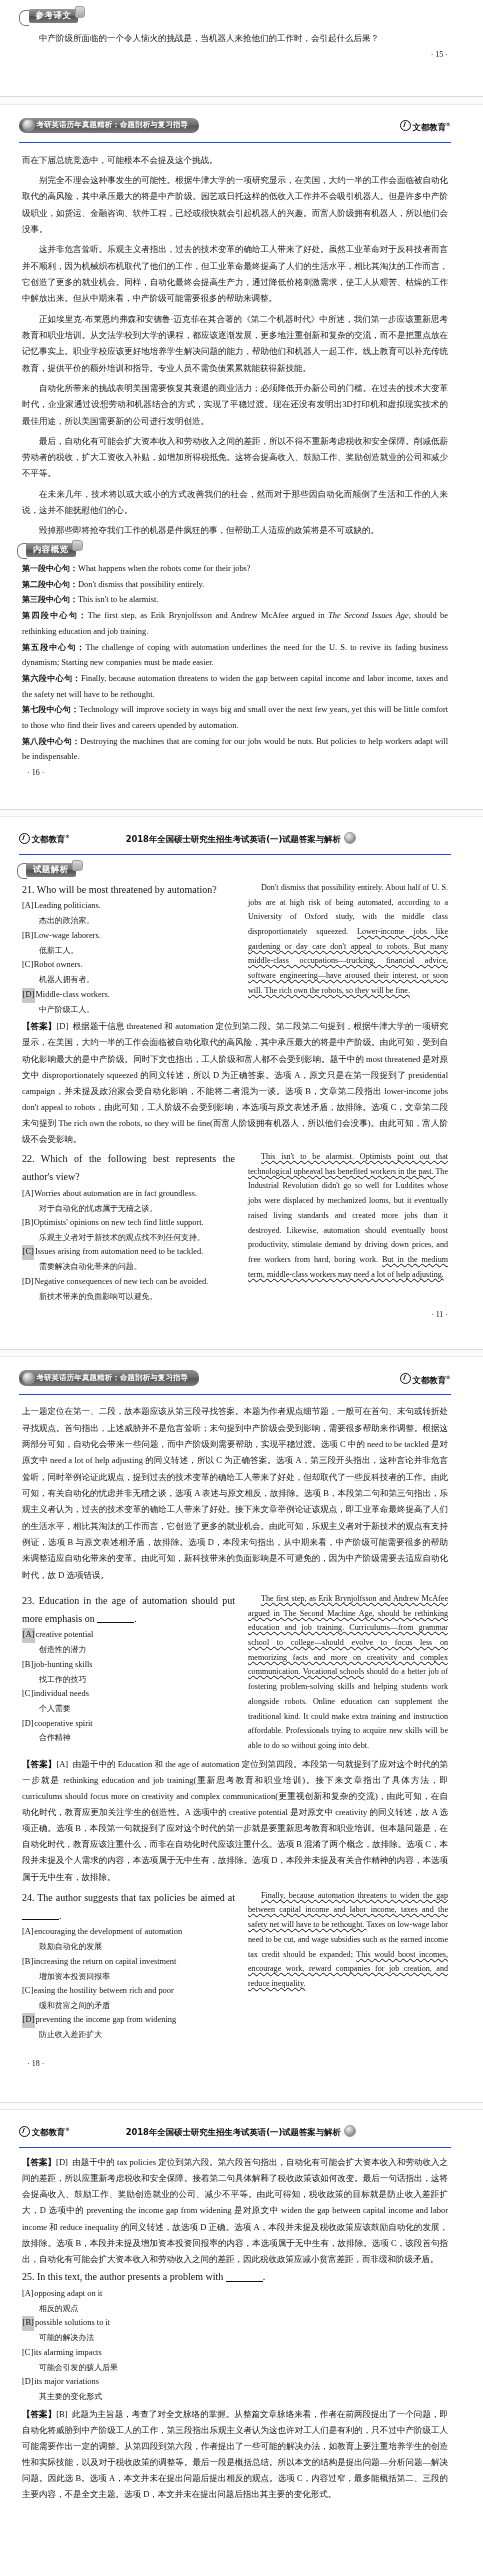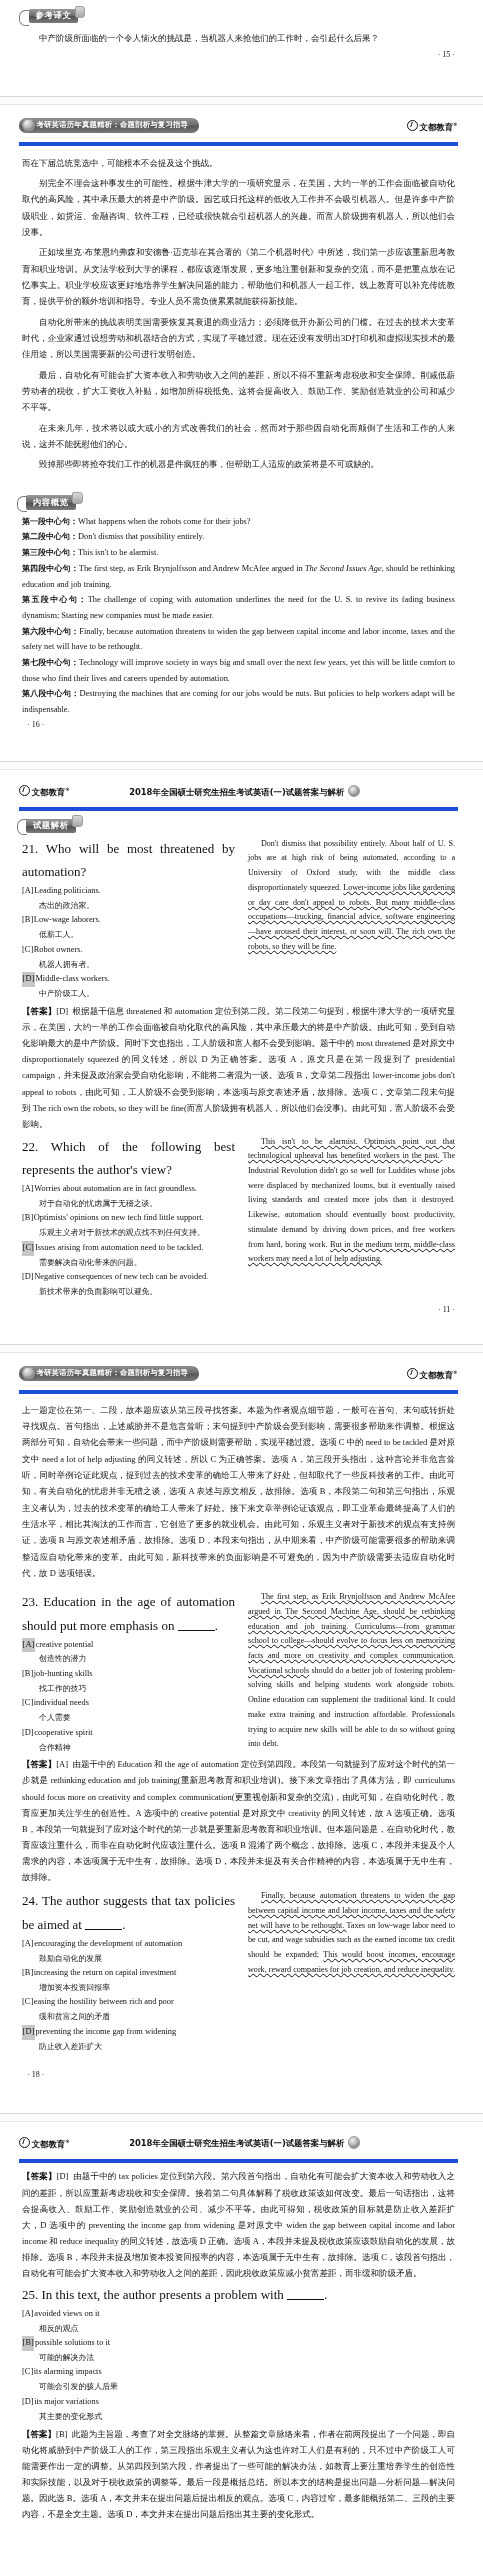--- a/index.html
+++ b/index.html
@@ -6,36 +6,36 @@
   body{
     font-family:"Liberation Serif","DejaVu Serif",serif;
     color:#111;
     width:484px;
   }
   .page{
     position:relative;
     width:484px;
     background:#fff;
     box-sizing:border-box;
-    padding:0 7px 0 0;
+    padding:0 14px 0 0;
     overflow:hidden;
   }
   .page-sep{
     height:6.5px;
     border-top:0.6px solid #d8d8d8;
     border-bottom:0.6px solid #e8e8e8;
     background:#fbfbfb;
     margin:0;
   }
   
   .runhead{
     position:relative;
     height:28px;
     margin:0 19.4px 0 19.4px;
-    border-bottom:4px solid #1d4ed8;
+    border-bottom:1px solid #1d4ed8;
   }
   .ribbon{
     display:inline-block;
     background:linear-gradient(180deg,#8f8f8f 0%,#6d6d6d 45%,#575757 55%,#7b7b7b 100%);
     color:#fff;
     font-family:"DejaVu Sans","Liberation Sans",sans-serif;
     font-weight:bold;
     font-size:7.4px;
     letter-spacing:0.2px;
     padding:2.6px 10.3px 2.6px 17px;
@@ -161,21 +161,21 @@
   
   .qrow{
     display:flex;
     margin:1.3px 22px 0 22px;
     gap:13px;
     align-items:flex-start;
   }
   .qcol{ width:213px; flex:0 0 213px; }
   .pcol{ flex:1 1 auto; }
   .qstem{
-    font-size:13px;
+    font-size:10px;
     line-height:1.8;
     text-align:justify;
   }
   .qstem .blank{
     display:inline-block;
     width:37px;
     border-bottom:0.8px solid #111;
     vertical-align:-1.3px;
   }
   .opt{
@@ -248,27 +248,28 @@
       <span>考研英语历年真题精析：命题剖析与复习指导</span>
     </span>
     <span class="brand">
       <span class="mark"></span><span>文都教育</span><sup>®</sup>
     </span>
   </div>
 
   <div style="height:5.2px"></div>
   <div class="cn">而在下届总统竞选中，可能根本不会提及这个挑战。</div>
   <div class="cn ind">别完全不理会这种事发生的可能性。根据牛津大学的一项研究显示，在美国，大约一半的工作会面临被自动化取代的高风险，其中承压最大的将是中产阶级。园艺或日托这样的低收入工作并不会吸引机器人。但是许多中产阶级职业，如货运、金融咨询、软件工程，已经或很快就会引起机器人的兴趣。而富人阶级拥有机器人，所以他们会没事。</div>
+  <div class="cn ind">这并非危言耸听。乐观主义者指出，过去的技术变革的确给工人带来了好处。虽然工业革命对于反科技者而言并不顺利，因为机械织布机取代了他们的工作，但工业革命最终提高了人们的生活水平，相比其淘汰的工作而言，它创造了更多的就业机会。同样，自动化最终会提高生产力，通过降低价格刺激需求，使工人从艰苦、枯燥的工作中解放出来。但从中期来看，中产阶级可能需要很多的帮助来调整。</div>
   <div class="cn ind">正如埃里克·布莱恩约弗森和安德鲁·迈克菲在其合著的《第二个机器时代》中所述，我们第一步应该重新思考教育和职业培训。从文法学校到大学的课程，都应该逐渐发展，更多地注重创新和复杂的交流，而不是把重点放在记忆事实上。职业学校应该更好地培养学生解决问题的能力，帮助他们和机器人一起工作。线上教育可以补充传统教育，提供平价的额外培训和指导。专业人员不需负债累累就能获得新技能。</div>
   <div class="cn ind">自动化所带来的挑战表明美国需要恢复其衰退的商业活力；必须降低开办新公司的门槛。在过去的技术大变革时代，企业家通过设想劳动和机器结合的方式，实现了平稳过渡。现在还没有发明出3D打印机和虚拟现实技术的最佳用途，所以美国需要新的公司进行发明创造。</div>
   <div class="cn ind">最后，自动化有可能会扩大资本收入和劳动收入之间的差距，所以不得不重新考虑税收和安全保障。削减低薪劳动者的税收，扩大工资收入补贴，如增加所得税抵免。这将会提高收入、鼓励工作、奖励创造就业的公司和减少不平等。</div>
   <div class="cn ind">在未来几年，技术将以或大或小的方式改善我们的社会，然而对于那些因自动化而颠倒了生活和工作的人来说，这并不能抚慰他们的心。</div>
   <div class="cn ind">毁掉那些即将抢夺我们工作的机器是件疯狂的事，但帮助工人适应的政策将是不可或缺的。</div>
 
-  <div class="sectag" style="margin-left:19.4px;margin-top:19px">
+  <div class="sectag" style="margin-left:19.4px;margin-top:0">
     <span class="hook"></span>
     <span class="plate">内容概览</span>
     <span class="tab"></span>
   </div>
 
   <div class="outline">
     <div class="row"><span class="lbl">第一段中心句：</span><span class="en">What happens when the robots come for their jobs?</span></div>
     <div class="row"><span class="lbl">第二段中心句：</span><span class="en">Don't dismiss that possibility entirely.</span></div>
     <div class="row"><span class="lbl">第三段中心句：</span><span class="en">This isn't to be alarmist.</span></div>
     <div class="row"><span class="lbl">第四段中心句：</span><span class="en">The first step, as Erik Brynjolfsson and Andrew McAfee argued in <i>The Second Issues Age</i>, should be rethinking education and job training.</span></div>
@@ -460,21 +461,21 @@
     </span>
   </div>
 
   <div style="height:3.9px"></div>
   <div class="ans"><span class="key">【答案】</span><span>[D]</span>&nbsp;&nbsp;<span>由题干中的 tax policies 定位到第六段。第六段首句指出，自动化有可能会扩大资本收入和劳动收入之间的差距，所以应重新考虑税收和安全保障。接着第二句具体解释了税收政策该如何改变。最后一句话指出，这将会提高收入、鼓励工作、奖励创造就业的公司、减少不平等。由此可得知，税收政策的目标就是防止收入差距扩大，D 选项中的 preventing the income gap from widening 是对原文中 widen the gap between capital income and labor income 和 reduce inequality 的同义转述，故选项 D 正确。选项 A，本段并未提及税收政策应该鼓励自动化的发展，故排除。选项 B，本段并未提及增加资本投资回报率的内容，本选项属于无中生有，故排除。选项 C，该段首句指出，自动化有可能会扩大资本收入和劳动收入之间的差距，因此税收政策应减小贫富差距，而非缓和阶级矛盾。</span></div>
 
   <div style="margin:1.3px 22px 0 22px">
     <div class="qstem"><span>25. In this text, the author presents a problem with</span> <span class="blank"></span><span>.</span></div>
     <div class="opt">
         <span class="tagbox">[A]</span>
-        <span class="en">avoided views on it</span>
+        <span class="en">opposing adapt on it</span>
       </div>
     <div class="opt-cn">相反的观点</div>
     <div class="opt">
         <span class="tagbox sel">[B]</span>
         <span class="en">possible solutions to it</span>
       </div>
     <div class="opt-cn">可能的解决办法</div>
     <div class="opt">
         <span class="tagbox">[C]</span>
         <span class="en">its alarming impacts</span>

